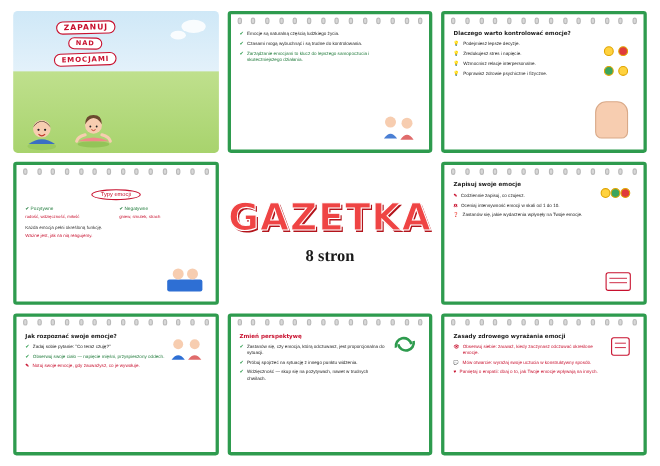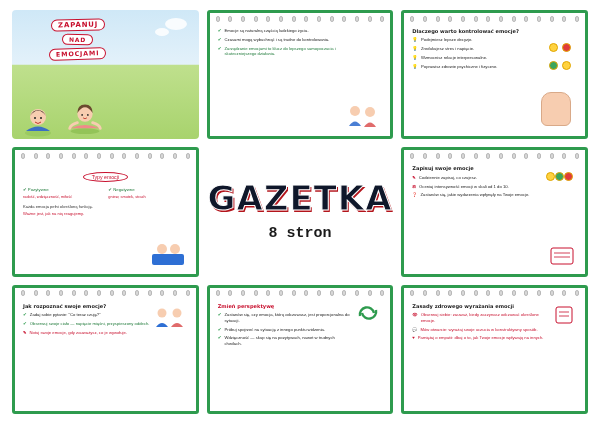--- a/index.html
+++ b/index.html
@@ -154,28 +154,28 @@
     flex-direction: column;
     align-items: center;
     justify-content: center;
     padding: 0;
   }
   .gazetka-main {
     font-family: "DejaVu Sans", sans-serif;
     font-weight: 700;
     font-size: 34px;
     letter-spacing: 1px;
-    color: #0f172a;
+    color: #ef4444;
     -webkit-text-stroke: 1px #ffffff;
     text-shadow: 1.5px 1.5px 0 #b3141b;
     line-height: 1;
   }
   .gazetka-sub {
     margin-top: 10px;
-    font-family: Liberation Mono, monospace;
+    font-family: Liberation Serif, serif;
     font-weight: 700;
     font-size: 15px;
     color: #1a1a1a;
   }
 
   
   .art { position: absolute; pointer-events: none; }
   .art.tr { top: 2px; right: 2px; }
   .art.br { bottom: 2px; right: 2px; }
   .emoji-face {

